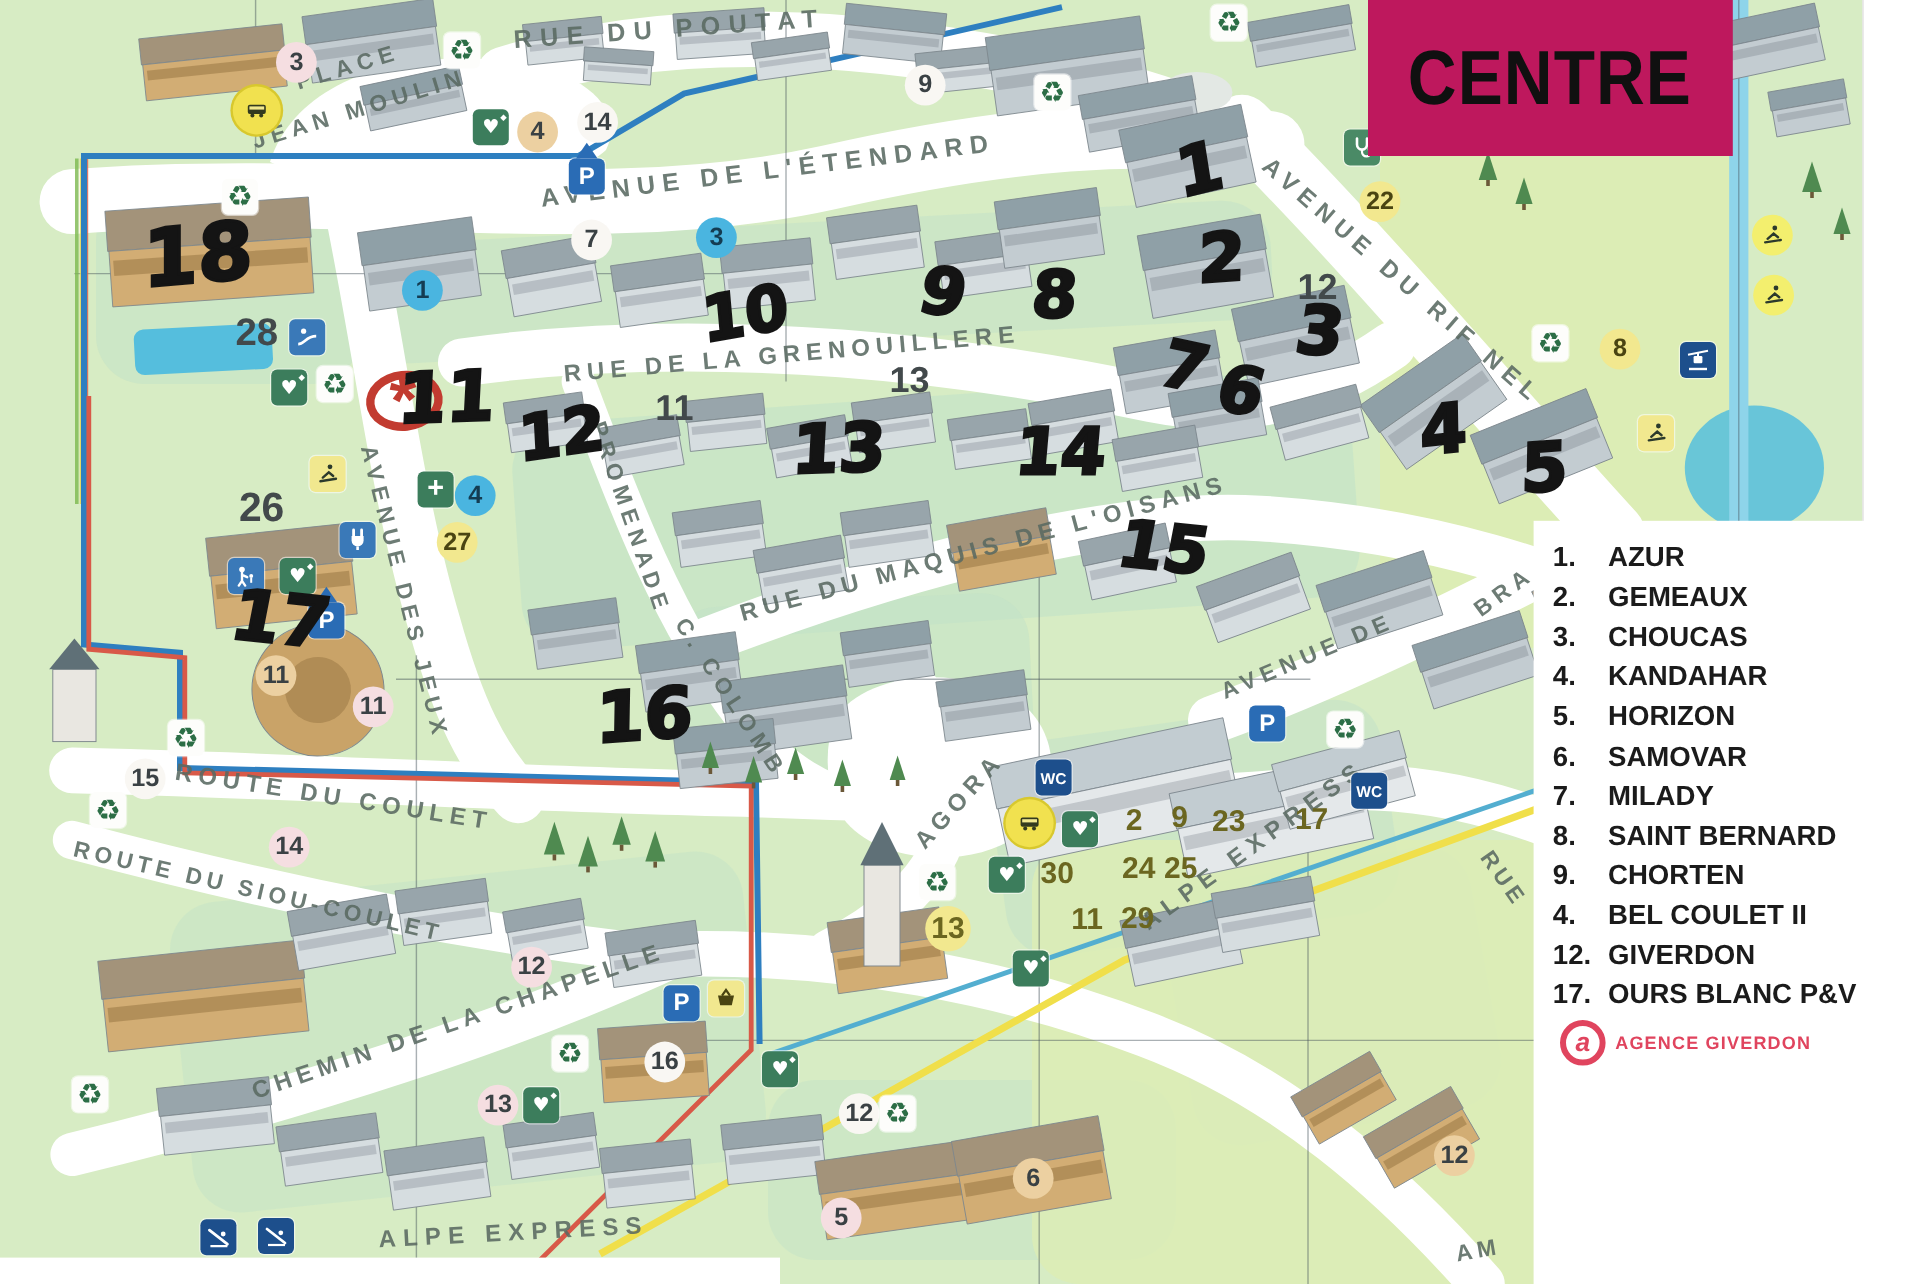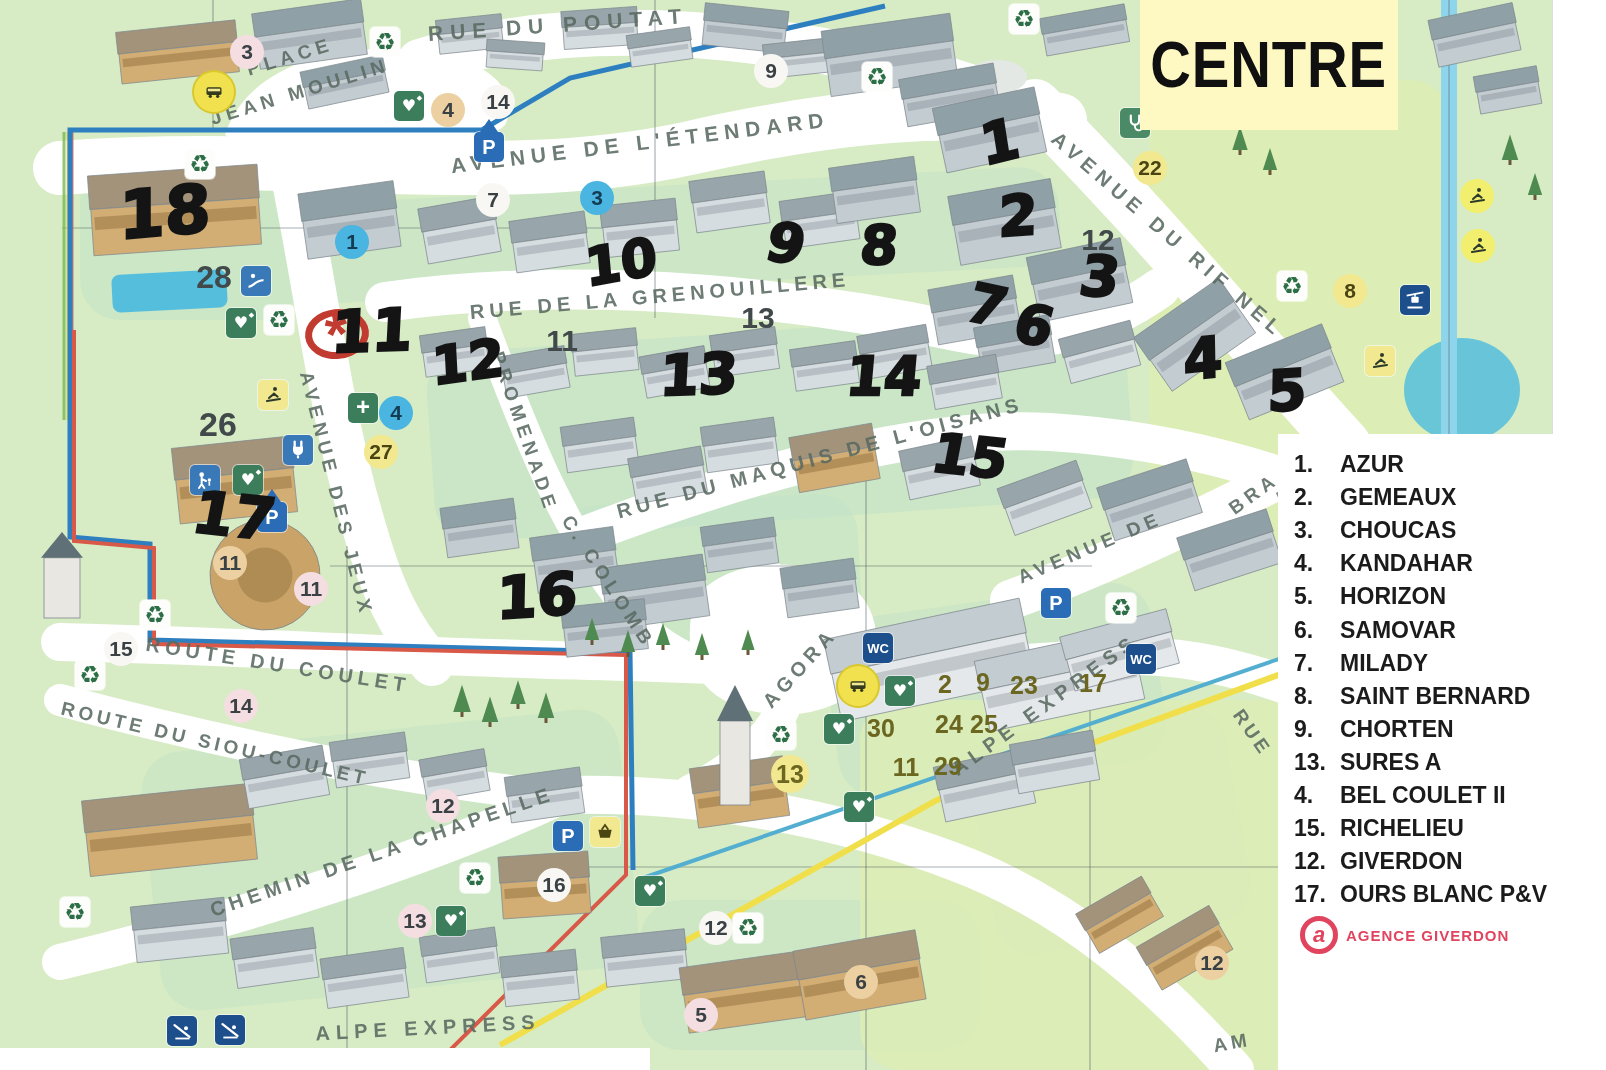--- a/index.html
+++ b/index.html
@@ -41,21 +41,21 @@
   .tile-blue{background:#3a79b8;}
   .tile-yellow{background:#f1e88f;}
   .tile-yellow-round{background:#f1e14f;border-radius:50%;width:40px;height:40px;box-shadow:0 0 0 2px #d8c82e;}
   .blob-yellow{background:#f3ef6e;border-radius:50%;width:34px;height:34px;box-shadow:none;}
   
   .red-marker{position:absolute;width:64px;height:50px;border:7px solid #c23b30;border-radius:50%;
               transform:translate(-50%,-50%) rotate(-6deg);box-sizing:border-box;}
   .red-marker .star{position:absolute;left:50%;top:50%;transform:translate(-50%,-30%);
               color:#c23b30;font-size:58px;font-weight:bold;line-height:0;}
   
-  .centre-box{position:absolute;left:1140px;top:0;width:258px;height:130px;background:#fef9c3;
+  .centre-box{position:absolute;left:1140px;top:0;width:304px;height:130px;background:#be185d;
               display:flex;align-items:center;justify-content:center;}
   .centre-title{font-weight:900;font-size:64px;letter-spacing:1px;color:#101010;transform:scaleX(.88);}
   .right-margin{position:absolute;left:1552px;top:0;width:54px;height:1070px;background:#fff;border-left:1px solid #dcdcdc;}
   .legend-panel{position:absolute;left:1278px;top:434px;width:328px;height:636px;background:#fff;padding-top:14px;box-sizing:border-box;}
   .legend-row{display:flex;height:33.1px;align-items:center;font-weight:bold;font-size:23px;color:#1b1b1b;}
   .legend-row .num{width:46px;text-align:left;padding-left:16px;flex:none;}
   .legend-row .nm{white-space:nowrap;}
   .logo-row{display:flex;align-items:center;margin-top:5px;padding-left:22px;}
   .logo-circle{width:38px;height:38px;border:5px solid #e0445e;border-radius:50%;display:flex;align-items:center;justify-content:center;
                color:#e0445e;font-weight:bold;font-size:22px;font-style:italic;box-sizing:border-box;flex:none;}
@@ -864,30 +864,22 @@
         </div>
         <div class="legend-row">
           <span class="num">8.</span>
           <span class="nm">SAINT BERNARD</span>
         </div>
         <div class="legend-row">
           <span class="num">9.</span>
           <span class="nm">CHORTEN</span>
         </div>
         <div class="legend-row">
-          <span class="num">13.</span>
-          <span class="nm">SURES A</span>
-        </div>
-        <div class="legend-row">
           <span class="num">4.</span>
           <span class="nm">BEL COULET II</span>
-        </div>
-        <div class="legend-row">
-          <span class="num">15.</span>
-          <span class="nm">RICHELIEU</span>
         </div>
         <div class="legend-row">
           <span class="num">12.</span>
           <span class="nm">GIVERDON</span>
         </div>
         <div class="legend-row">
           <span class="num">17.</span>
           <span class="nm">OURS BLANC P&amp;V</span>
         </div>
       </div>

